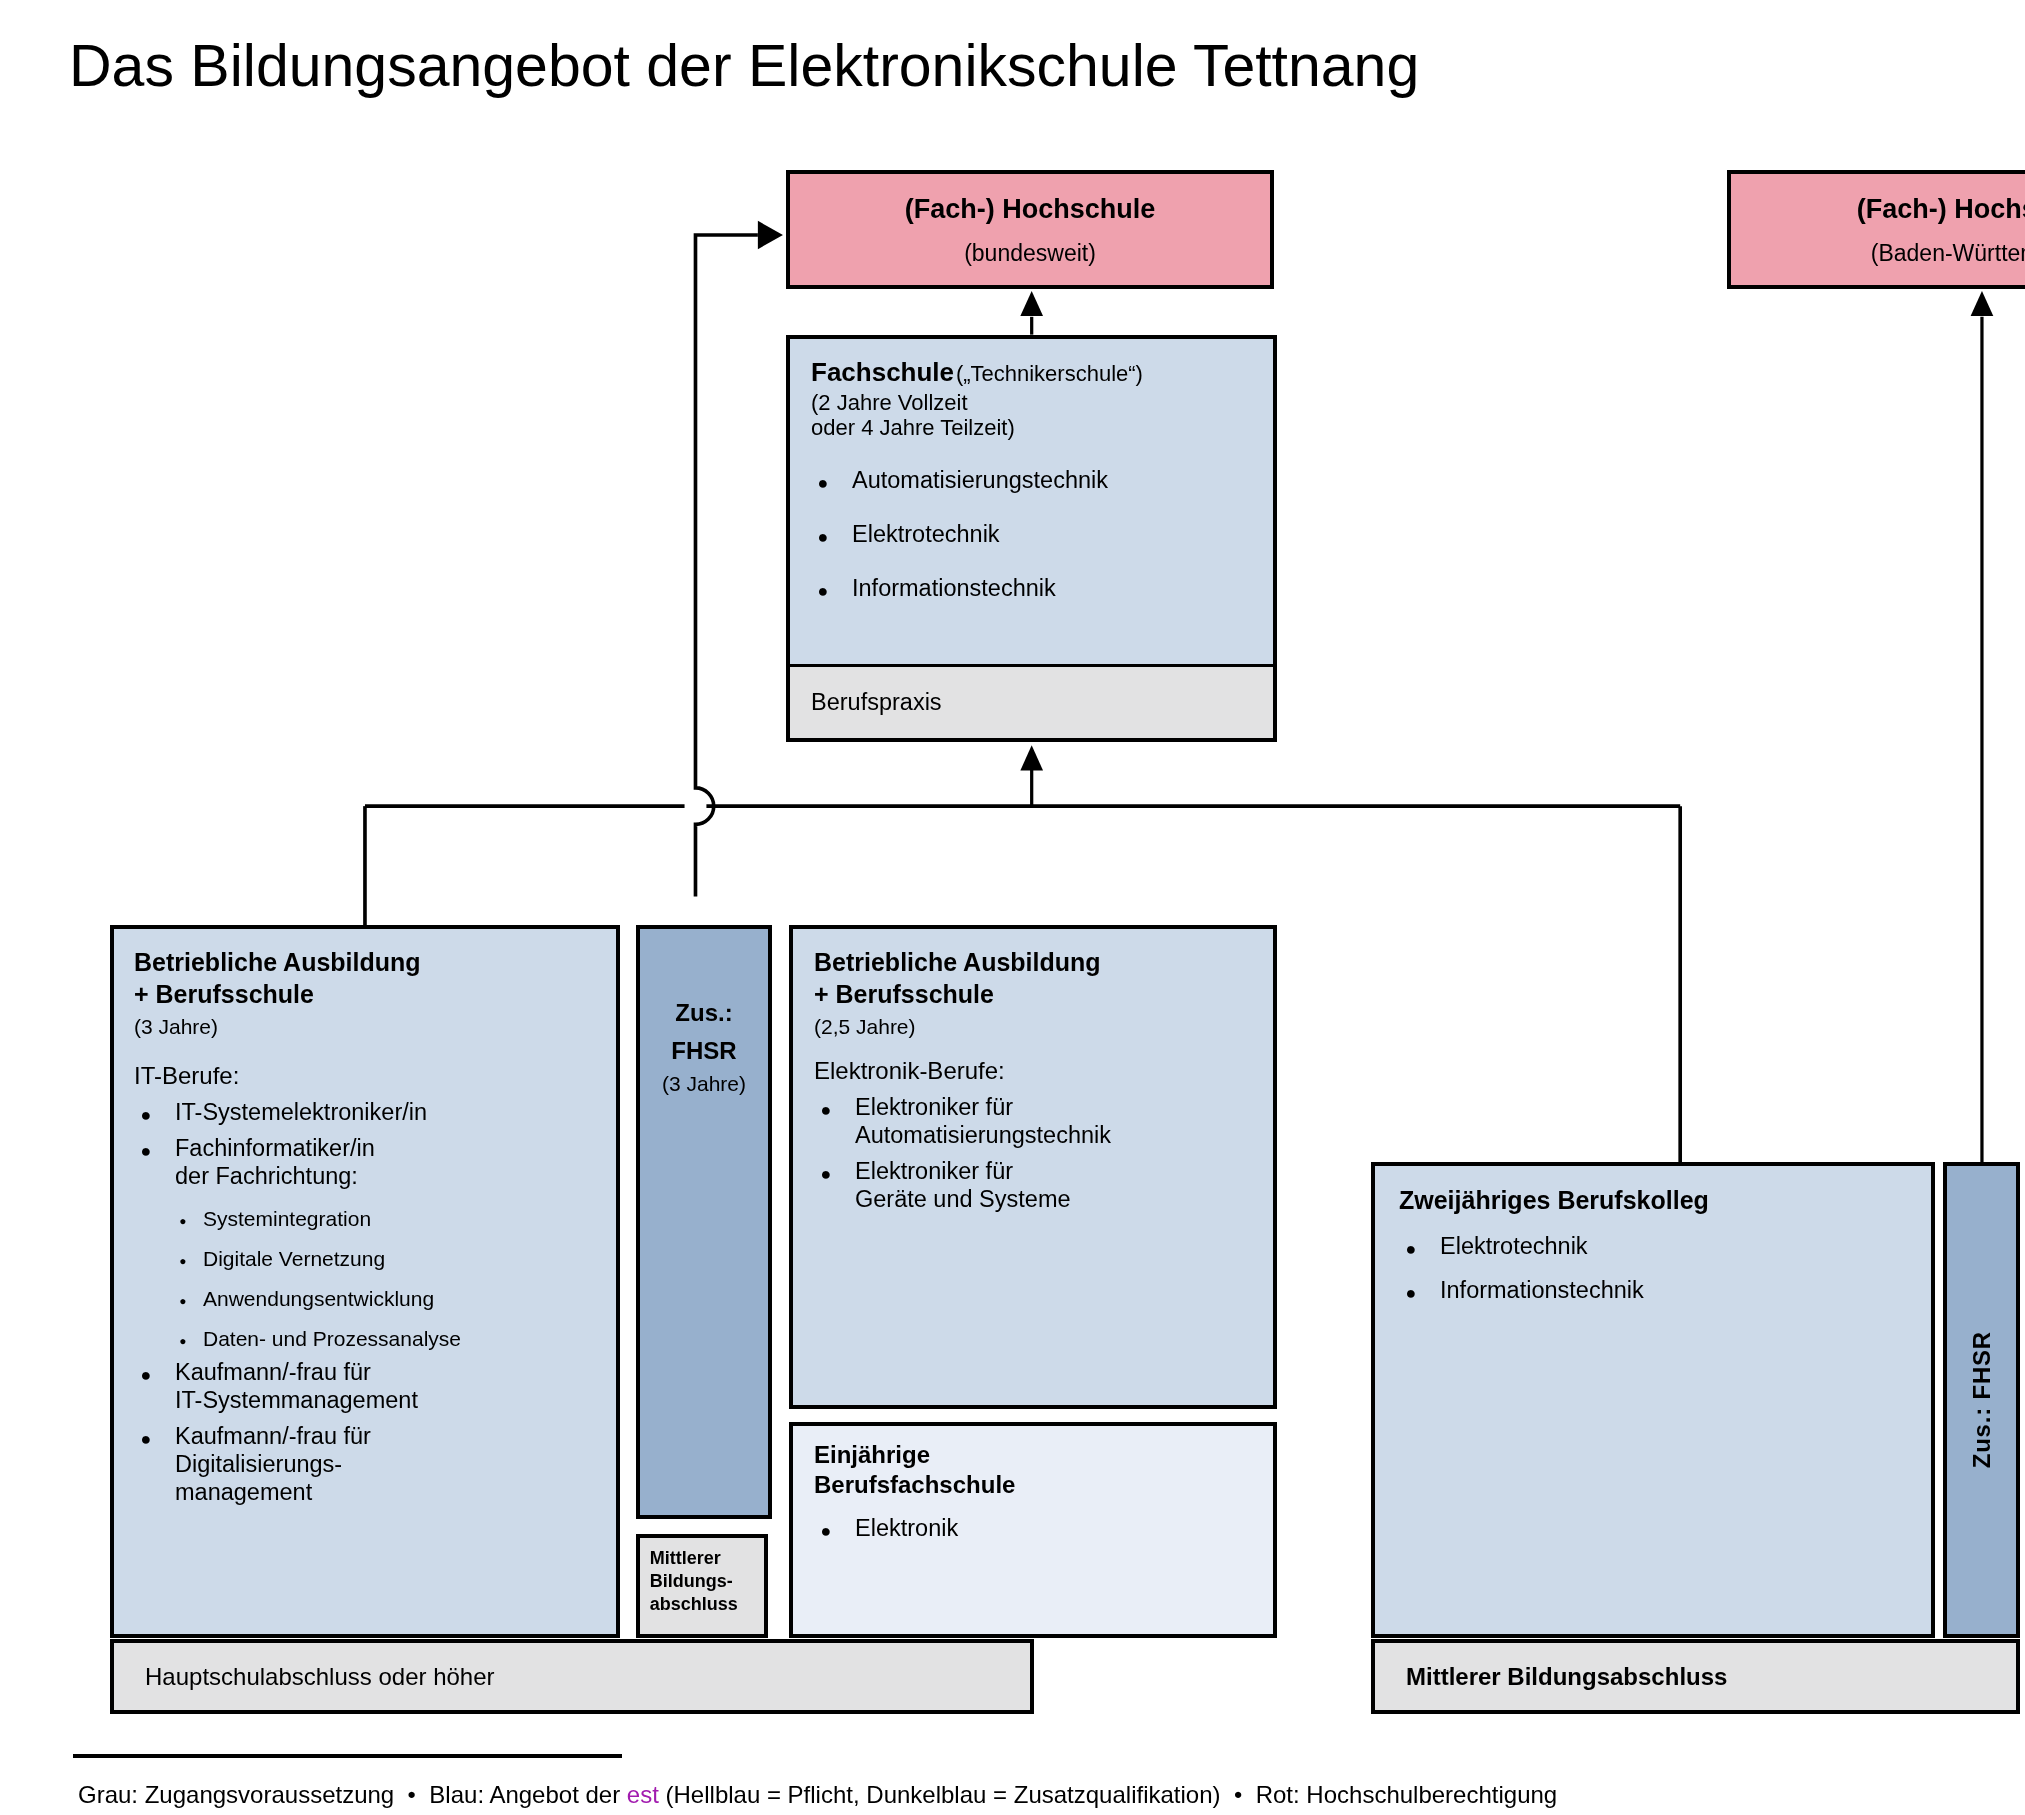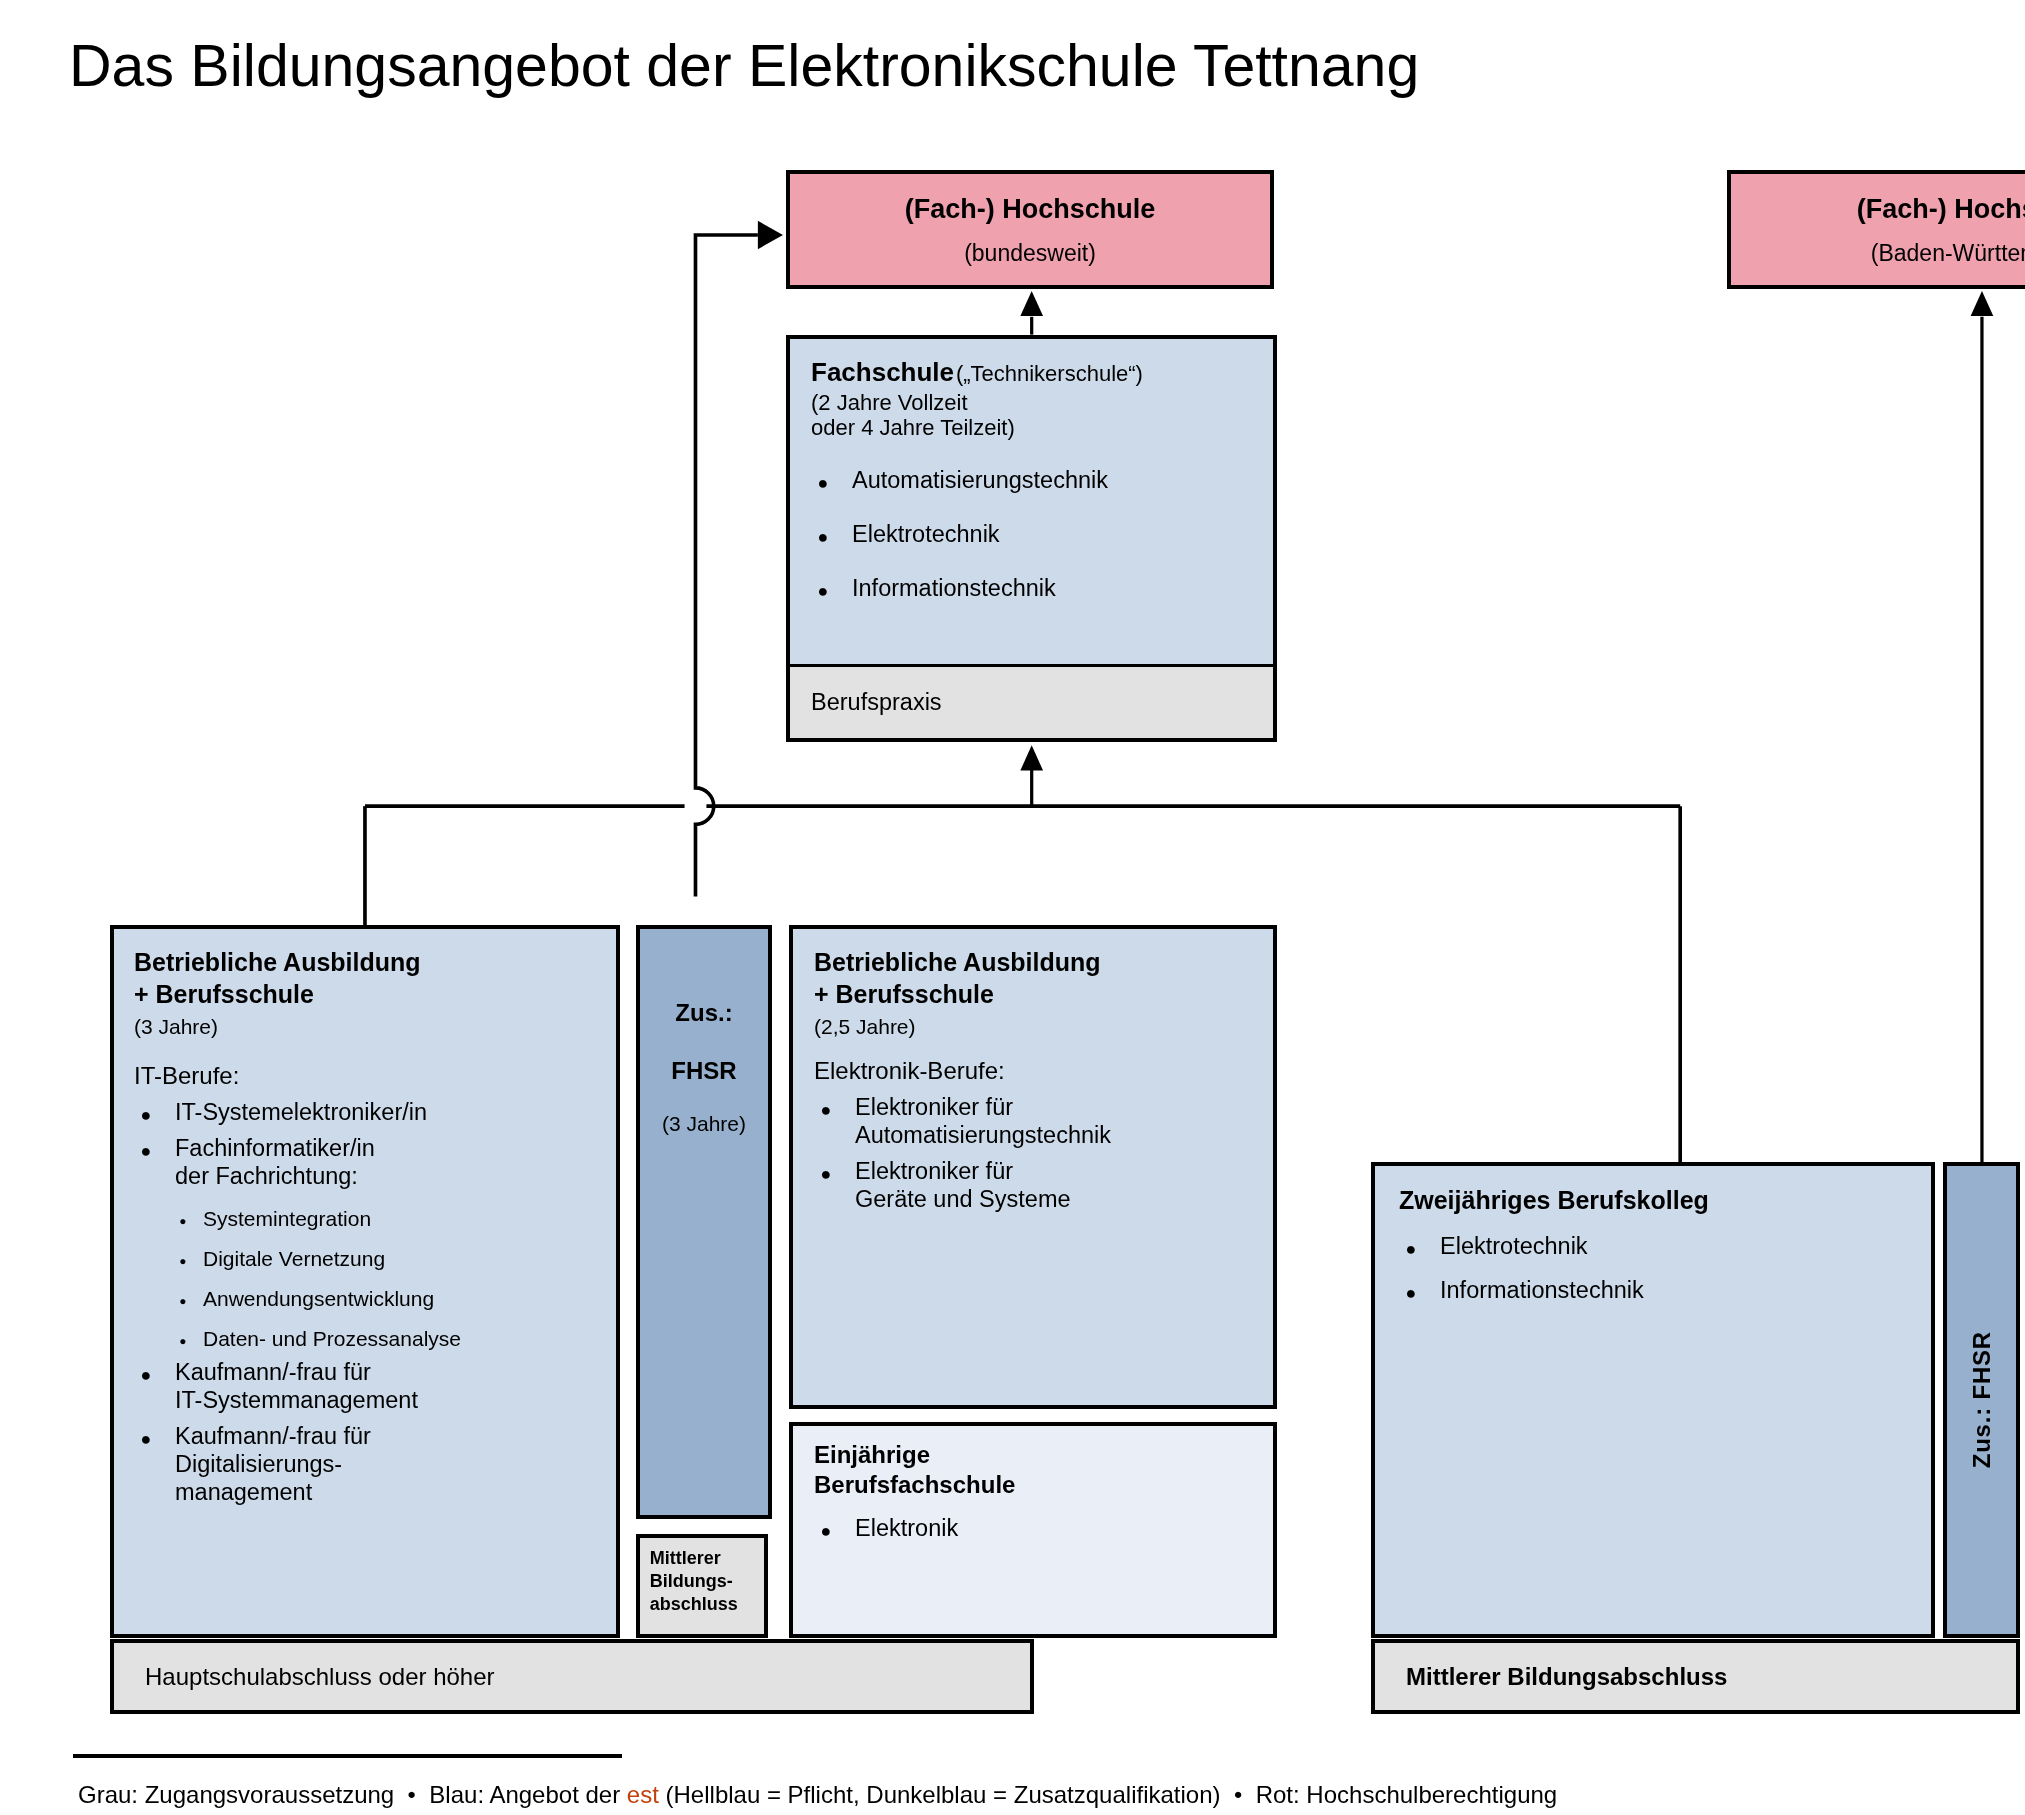--- a/index.html
+++ b/index.html
@@ -42,21 +42,21 @@
   #fhsr-vert span{writing-mode:vertical-rl;transform:rotate(180deg);
                   font-weight:bold;font-size:24px;letter-spacing:0.8px;}
   #fach-footer{position:absolute;left:0;right:0;bottom:0;height:71px;background:#e2e2e3;
                border-top:3.6px solid #000;display:flex;align-items:center;padding-left:21px;
                font-size:23.5px;}
   .fs-t1{font-weight:bold;font-size:26px;}
   .fs-t2{font-size:22px;}
   #sepline{left:73px;top:1754px;width:549px;height:3.6px;background:#000;z-index:2;}
   #legend{left:78px;top:1779px;font-size:24px;line-height:30px;white-space:nowrap;z-index:2;}
   #legend .sep{font-size:14.6px;vertical-align:4px;margin:0 6.5px;}
-  #legend .est{color:#c2410c;}
+  #legend .est{color:#a21caf;}
 </style>
 </head>
 <body>
 
 <svg id="connectors" width="2626" height="1816" viewBox="0 0 6483 4483">
 
   <path d="M 901 1990 H 1690 M 1744 1990 H 4148" stroke="#000" stroke-width="9" fill="none"></path>
 
   <path d="M 901 1990 V 2290" stroke="#000" stroke-width="9" fill="none"></path>
 
@@ -119,21 +119,21 @@
     </ul>
   <ul class="ul1">
     <li>Kaufmann/-frau für
 IT-Systemmanagement</li>
     <li>Kaufmann/-frau für
 Digitalisierungs-
 management</li>
   </ul>
 </div>
 
-<div class="box darkblue" id="zus-left" style="left:636px;top:925px;width:136px;height:594px;gap:20px;">
+<div class="box darkblue" id="zus-left" style="left:636px;top:925px;width:136px;height:594px;">
   <div class="zl">Zus.:</div>
   <div class="zl">FHSR</div>
   <div class="zd">(3 Jahre)</div>
 </div>
 
 <div class="box graybar" id="mit-klein" style="left:636px;top:1534px;width:132px;height:104px;">Mittlerer
 Bildungs-
 abschluss</div>
 
 <div class="box lightblue" style="left:789px;top:925px;width:488px;height:484px;padding:17px 21px;">

